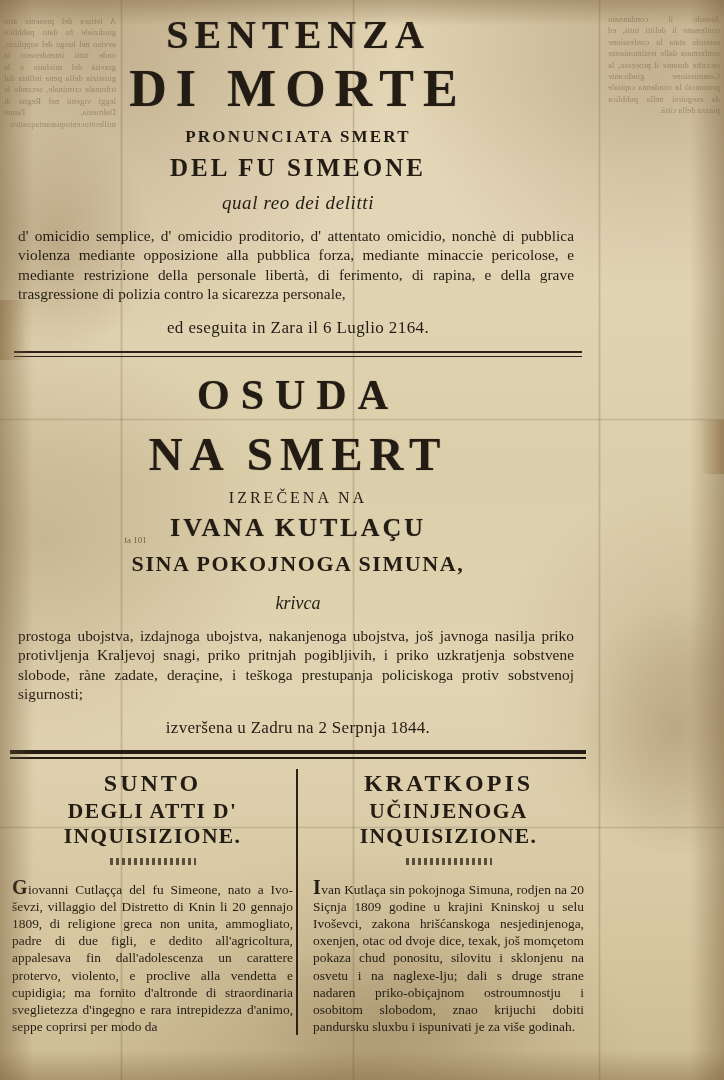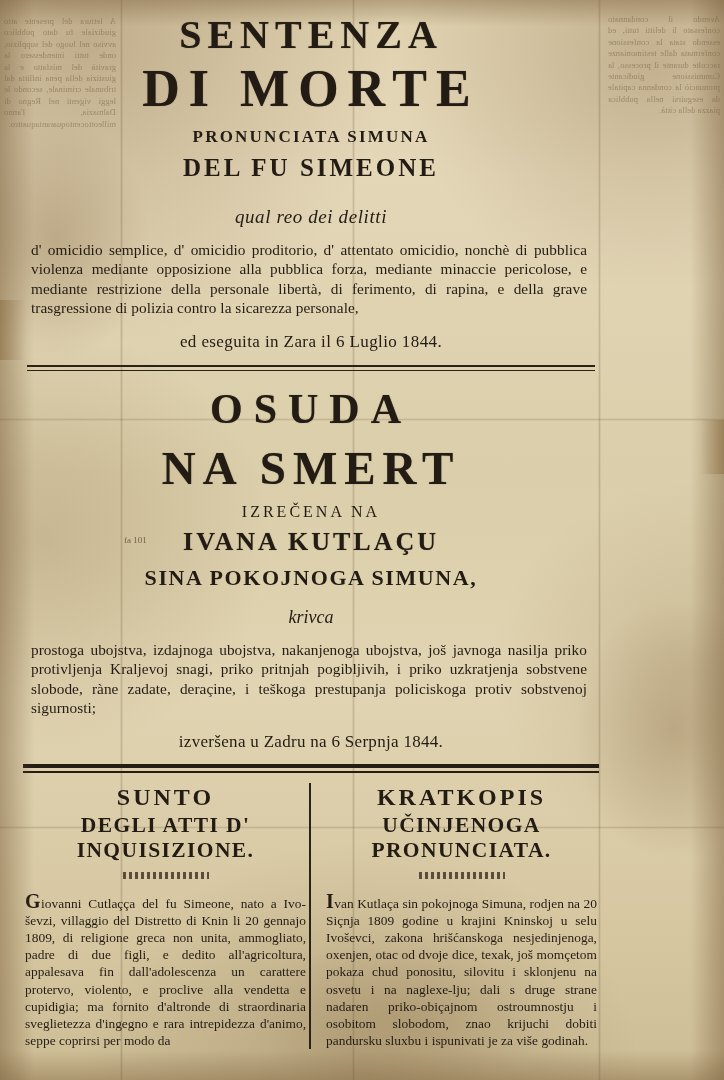--- a/index.html
+++ b/index.html
@@ -48,21 +48,21 @@
     position:absolute;color:rgba(85,64,40,.40);
     font-family:"Liberation Serif", serif;
     transform:scaleX(-1);
     font-size:8.5px;line-height:11.4px;letter-spacing:.1px;
     text-align:justify;pointer-events:none;user-select:none;
   }
   .ghost.left{left:4px;top:16px;width:112px;}
   .ghost.right{right:4px;top:14px;width:112px;}
 
   
-  .content{position:absolute;left:13px;top:0;width:596px;}
+  .content{position:absolute;left:0;top:0;width:596px;}
   .ctr{text-align:center}
   .t-sentenza{
     font-family:"Liberation Serif",serif;font-weight:bold;
     font-size:40px;letter-spacing:6px;margin:14px 0 0;line-height:1.05;
     text-shadow:0 0 1px rgba(40,28,14,.45);
   }
   .t-dimorte{
     font-weight:bold;font-size:52px;letter-spacing:9px;margin:6px 4px 0;line-height:1.05;
     text-shadow:0 0 1px rgba(40,28,14,.5);
   }
@@ -70,21 +70,21 @@
     font-weight:bold;font-size:17px;letter-spacing:2.2px;margin:10px 0 0;
   }
   .t-name{
     font-weight:bold;font-size:34px;letter-spacing:2.5px;margin:8px 0 0;line-height:1.1;
     text-shadow:0 0 1px rgba(40,28,14,.45);
   }
   .t-delfu{
     font-weight:bold;font-size:25px;letter-spacing:3px;margin:7px 12px 0;
   }
   .t-qual{
-    font-style:italic;font-size:19px;margin:24px 0 0;letter-spacing:.6px;
+    font-style:italic;font-size:19px;margin:10px 0 0;letter-spacing:.6px;
   }
   .para{
     font-size:15.3px;line-height:19.5px;text-align:justify;
     margin:12px 22px 0 18px;letter-spacing:.05px;
   }
   .t-eseg{font-size:17px;margin:14px 0 0;letter-spacing:.4px}
   .rule{
     height:0;border:0;border-top:2.5px solid #2a2117;
     margin:13px 14px 0 14px;
   }
@@ -172,54 +172,54 @@
 
   <div class="ghost left">A lettura del presente atto giudiziale fu dato pubblico avviso nel luogo del supplizio, onde tutti intendessero la gravità del misfatto e la giustizia della pena inflitta dal tribunale criminale, secondo le leggi vigenti nel Regno di Dalmazia, l'anno milleottocentoquarantaquattro.</div>
   <div class="ghost right">Avendo il condannato confessato li delitti tutti, ed essendo stata la confessione confermata dalle testimonianze raccolte durante il processo, la Commissione giudicante pronunciò la condanna capitale da eseguirsi nella pubblica piazza della città.</div>
 
   <div class="marginnum">fa 101</div>
 
   <div class="content">
 
     <div class="ctr t-sentenza">SENTENZA</div>
     <div class="ctr t-dimorte">DI MORTE</div>
-    <div class="ctr t-pron">PRONUNCIATA SIMUNA</div>
+    <div class="ctr t-pron">PRONUNCIATA SMERT</div>
     <div class="ctr t-delfu">DEL FU SIMEONE</div>
     <div class="ctr t-qual">qual reo dei delitti</div>
     <div class="para">d' omicidio semplice, d' omicidio proditorio, d' attentato omicidio, nonchè di pubblica violenza mediante opposizione alla pubblica forza, mediante minaccie pericolose, e mediante restrizione della personale libertà, di ferimento, di rapina, e della grave trasgressione di polizia contro la sicarezza personale,</div>
-    <div class="ctr t-eseg">ed eseguita in Zara il 6 Luglio 1844.</div>
+    <div class="ctr t-eseg">ed eseguita in Zara il 6 Luglio 2164.</div>
 
     <hr class="rule">
     <hr class="rule thin">
 
     <div class="ctr t-osuda">OSUDA</div>
     <div class="ctr t-nasmert">NA SMERT</div>
     <div class="ctr t-izrec">IZREČENA NA</div>
     <div class="ctr t-ivana">IVANA KUTLAÇU</div>
     <div class="ctr t-sina">SINA POKOJNOGA SIMUNA,</div>
     <div class="ctr t-krivca">krivca</div>
     <div class="para">prostoga ubojstva, izdajnoga ubojstva, nakanjenoga ubojstva, još javnoga nasilja priko protivljenja Kraljevoj snagi, priko pritnjah pogibljivih, i priko uzkratjenja sobstvene slobode, ràne zadate, deraçine, i teškoga prestupanja policiskoga protiv sobstvenoj sigurnosti;</div>
-    <div class="ctr t-izvr">izveršena u Zadru na 6 Serpnja 1844.</div>
+    <div class="ctr t-izvr">izveršena u Zadru na 2 Serpnja 1844.</div>
 
     <hr class="bigrule">
     <hr class="bigrule second">
 
     <div class="cols">
       <div class="col left">
         <div class="colhead">
           <span>SUNTO</span>
           <span class="l2">DEGLI ATTI D' INQUISIZIONE.</span>
         </div>
         <div class="orn-bar"></div>
         <div class="body"><span class="dropcap">G</span><span>iovanni Cutlaçça del fu Simeone, nato a Ivo-ševzi, villaggio del Distretto di Knin li 20 gennajo 1809, di religione greca non unita, ammogliato, padre di due figli, e dedito all'agricoltura, appalesava fin dall'adolescenza un carattere protervo, violento, e proclive alla vendetta e cupidigia; ma fornito d'altronde di straordinaria sveglietezza d'ingegno e rara intrepidezza d'animo, seppe coprirsi per modo da</span></div>
       </div>
       <div class="col right">
         <div class="colhead">
           <span>KRATKOPIS</span>
-          <span class="l2">UČINJENOGA PRONUNCIATA.</span>
+          <span class="l2">UČINJENOGA INQUISIZIONE.</span>
         </div>
         <div class="orn-bar"></div>
         <div class="body"><span class="dropcap">I</span><span>van Kutlaça sin pokojnoga Simuna, rodjen na 20 Siçnja 1809 godine u krajini Kninskoj u selu Ivoševci, zakona hrišćanskoga nesjedinjenoga, oxenjen, otac od dvoje dice, texak, još momçetom pokaza chud ponositu, silovitu i sklonjenu na osvetu i na naglexe-lju; dali s druge strane nadaren priko-obiçajnom ostroumnostju i osobitom slobodom, znao krijuchi dobiti pandursku sluxbu i ispunivati je za više godinah.</span></div>
       </div>
     </div>
 
   </div>
 
   <div class="tear t1"></div>
   <div class="tear t2"></div>

